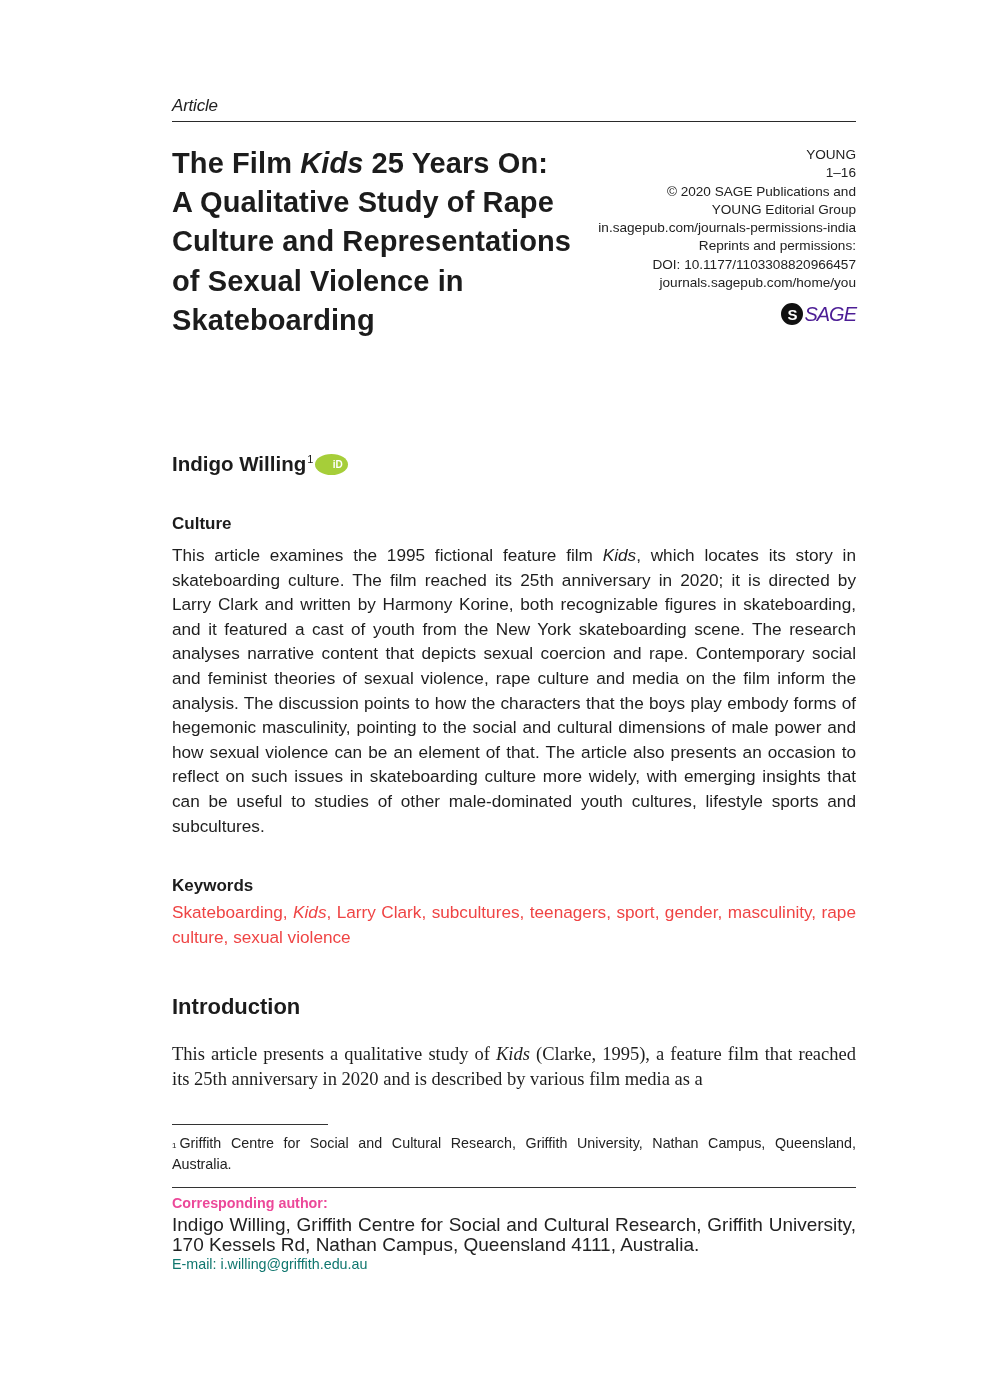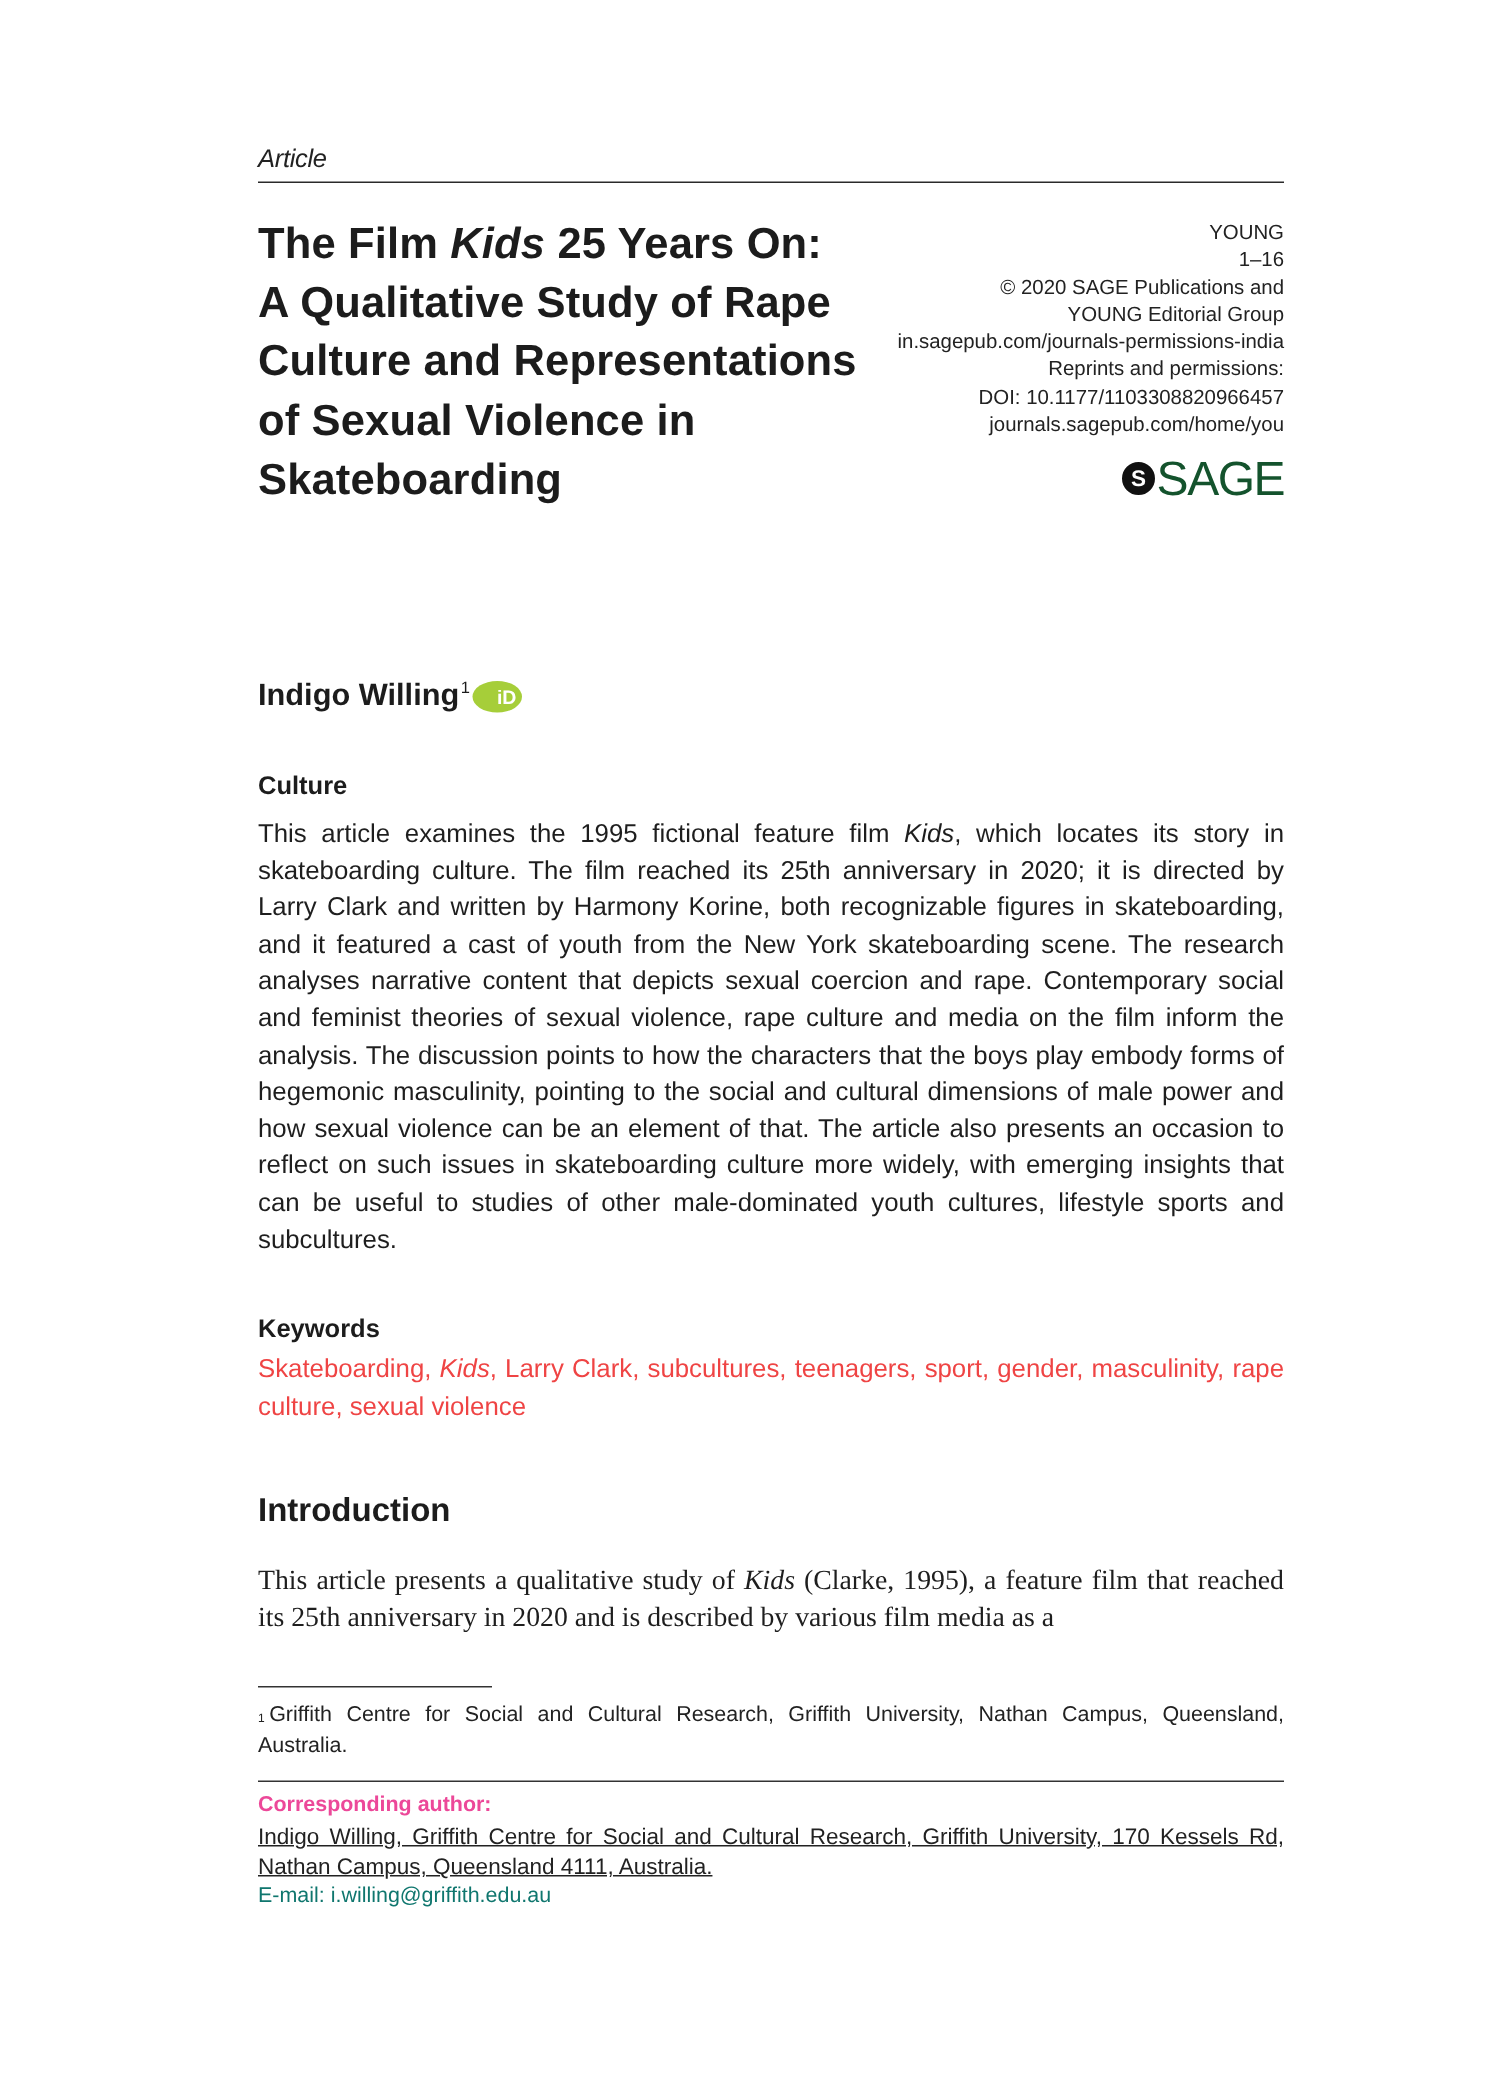--- a/index.html
+++ b/index.html
@@ -39,33 +39,34 @@
       display: flex; align-items: center; gap: 1px;
     }
     .sage-s {
       width: 22px; height: 22px; border-radius: 50%;
       border: 2px solid #111; box-sizing: border-box;
       display: flex; align-items: center; justify-content: center;
       background: #111; color: #fff; font-weight: bold; font-size: 15px;
       line-height: 1;
     }
     .sage-text {
-      font-size: 32px; font-weight: normal; letter-spacing: -1px; color: #14532d;
+      font-size: 20px; font-weight: normal; letter-spacing: -1px; color: #4c1d95;
       line-height: 1;
+      font-style: italic;
     }
 
     .author {
       position: absolute; top: 452px; left: 0;
       font-weight: bold; font-size: 20.5px; color: #1c1c1c;
       display: flex; align-items: flex-start;
     }
     .author sup { font-size: 11px; font-weight: normal; margin-left: 1px; position: relative; top: 1px; }
     .orcid {
       width: 21px; height: 21px; border-radius: 50%; background: #a6ce39;
-      color: #fff; font-size: 13px; font-weight: bold;
+      color: #fff; font-size: 10px; font-weight: bold;
       display: inline-flex; align-items: center; justify-content: center;
       margin-left: 2px; margin-top: 2px; padding-left: 12px;
     }
 
     .section-head-small {
       position: absolute; left: 0;
       font-weight: bold; font-size: 17px; color: #1c1c1c;
     }
     .abstract-head { top: 514px; }
     .keywords-head { top: 876px; }
@@ -109,21 +110,21 @@
     .corr-rule {
       position: absolute; top: 1187px; left: 0; width: 684px; height: 0;
       border-top: 1px solid #333;
     }
     .corr-head {
       position: absolute; top: 1195px; left: 0;
       font-weight: bold; font-size: 14.3px; color: #ec4899;
     }
     .corr-body {
       position: absolute; top: 1215px; left: 0; width: 684px;
-      font-size: 15px; line-height: 20.2px; text-align: justify; margin: 0; color: #222; text-decoration: underline;
+      font-size: 19px; line-height: 20.2px; text-align: justify; margin: 0; color: #222;
     }
     .corr-email {
       position: absolute; top: 1256px; left: 0;
       font-size: 14.3px; color: #0f766e;
     }
   </style>
 </head>
 <body>
 
 <div class="page">

